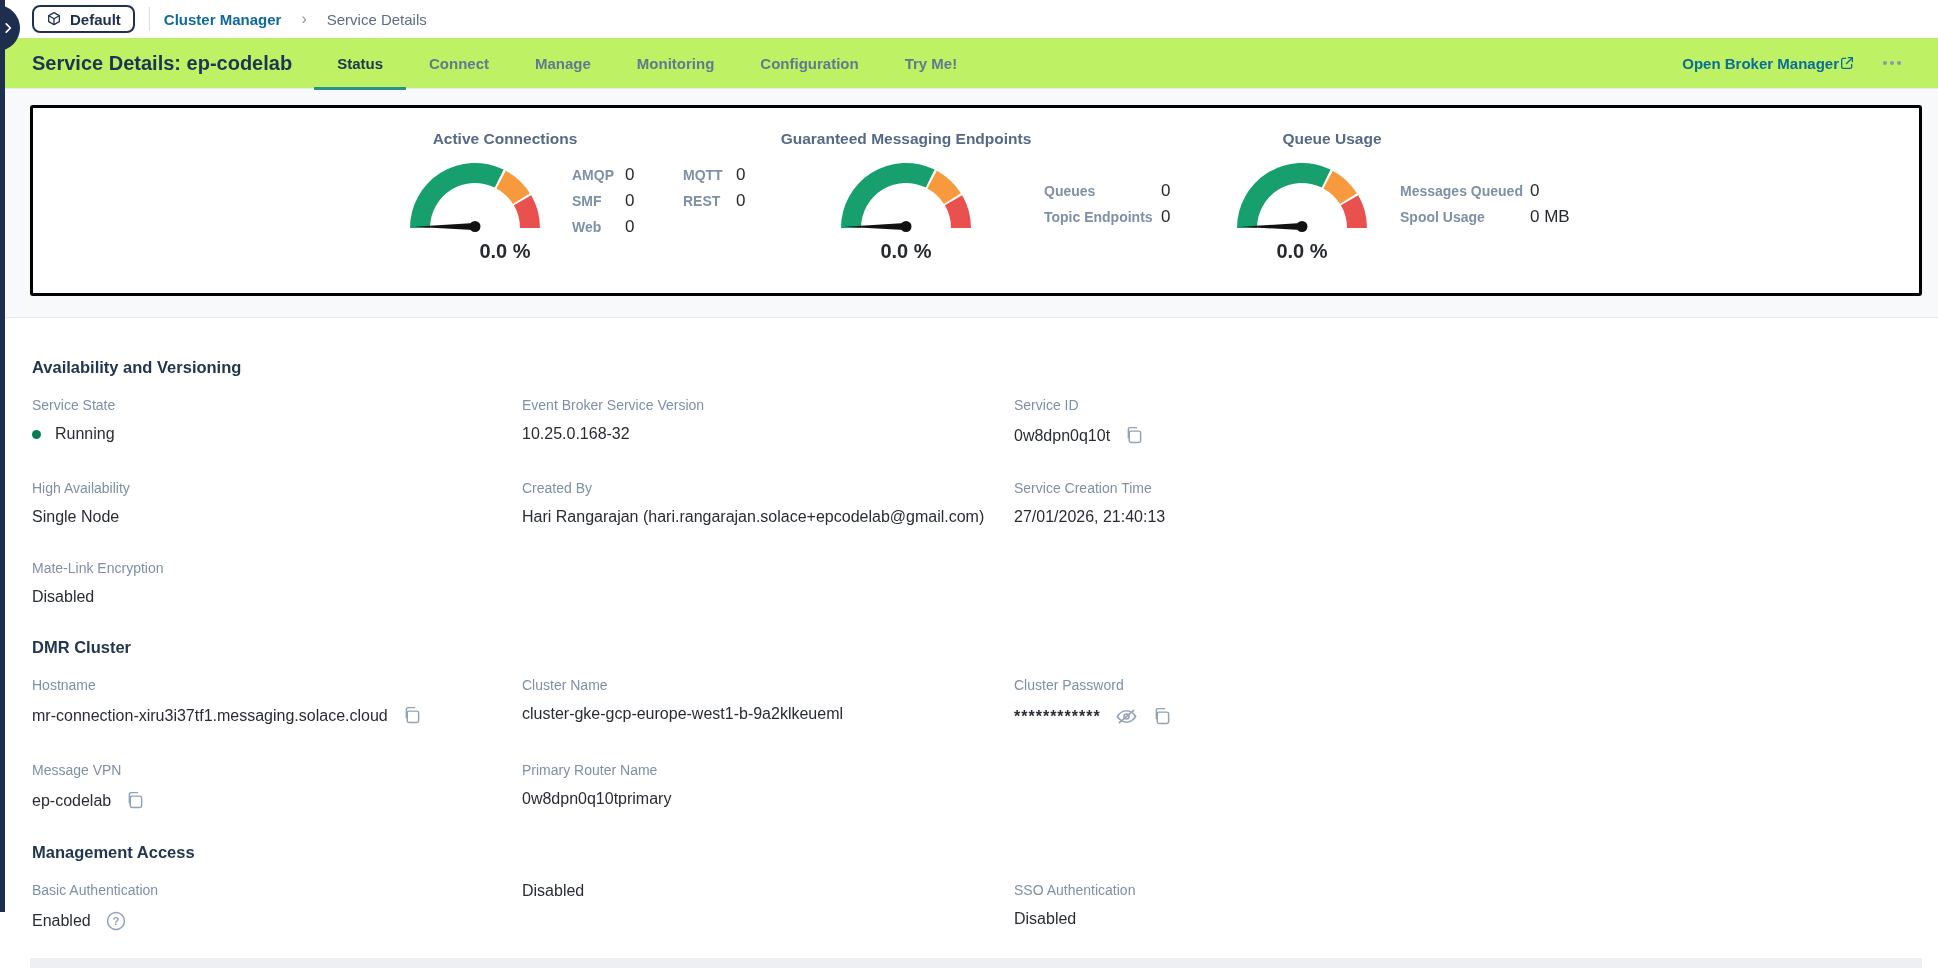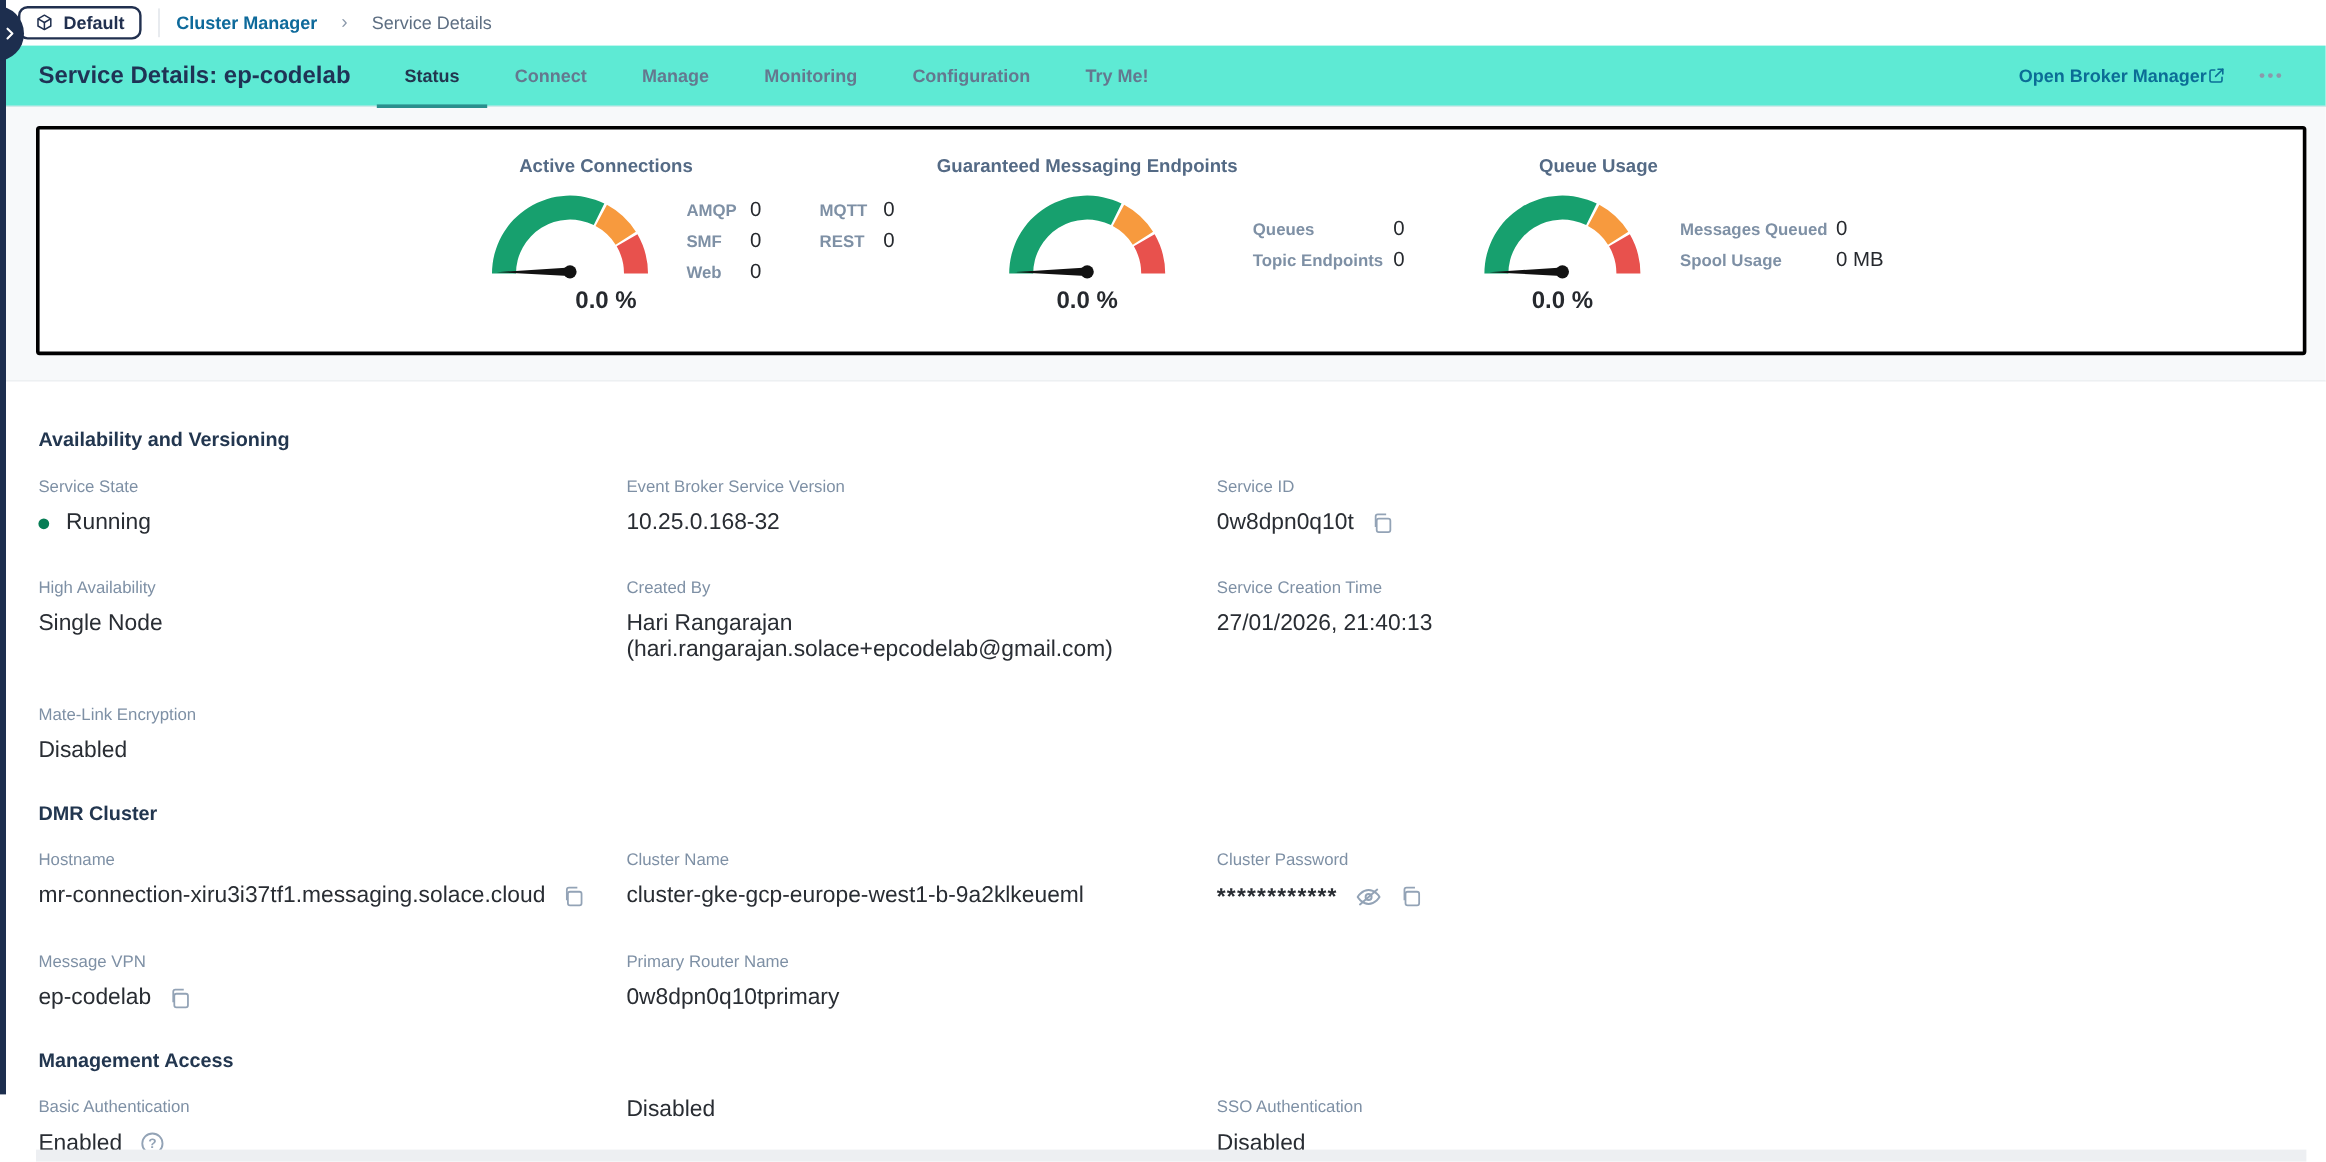--- a/index.html
+++ b/index.html
@@ -1,29 +1,29 @@
 <!DOCTYPE html>
 <html><head>
 <meta charset="utf-8">
 <style>
   *{margin:0;padding:0;box-sizing:border-box}
   html,body{width:1938px;height:968px}
   body{position:relative;overflow:hidden;background:#fff;color:#2b2f36;font-family:"Liberation Sans",sans-serif}
   .left-rail{position:absolute;left:0;top:0;width:5px;height:912px;background:#1d2e4e;z-index:6}
   .expand-btn{position:absolute;left:-26px;top:5px;width:46px;height:46px;border-radius:50%;background:#1d2e4e;z-index:7;display:flex;align-items:center;justify-content:flex-end;padding-right:5px;cursor:pointer}
   
-  .topbar{position:absolute;left:0;top:0;width:100%;height:38px;display:flex;align-items:center;padding-left:15px;gap:14px;background:#fff;z-index:3}
+  .topbar{position:absolute;left:0;top:0;width:100%;height:38px;display:flex;align-items:center;padding-left:32px;gap:14px;background:#fff;z-index:3}
   .badge{display:inline-flex;align-items:center;gap:8px;height:28px;padding:0 12px;border:2px solid #21304f;border-radius:8px;font-size:15px;font-weight:700;color:#21304f;background:#fff;cursor:pointer}
   .tb-divider{width:1px;height:24px;background:#d9dee4}
   .breadcrumb{display:flex;align-items:center;gap:20px;font-size:15px}
   .bc-link{color:#0e6a9b;font-weight:700;cursor:pointer}
   .bc-sep{color:#8b99ab;font-size:16px}
   .bc-current{color:#5d6e82}
   
-  .header{position:absolute;left:0;top:38px;width:100%;height:51px;background:#5eead4;border-bottom:1px solid #e6e9ed;display:flex;align-items:center;padding:0 35px 0 32px;z-index:3}
+  .header{position:absolute;left:0;top:38px;width:100%;height:51px;background:#bef264;border-bottom:1px solid #e6e9ed;display:flex;align-items:center;padding:0 35px 0 32px;z-index:3}
   .page-title{font-size:20px;color:#1f3355;white-space:nowrap;font-weight:600}
   .page-title .svc{font-weight:800}
   .tabs{display:flex;margin-left:22px;height:51px}
   .tab{display:flex;align-items:center;padding:0 23px;font-size:15px;color:#64788f;font-weight:600;cursor:pointer;position:relative;white-space:nowrap}
   .tab.active{color:#22364f;font-weight:700}
   .tab.active:after{content:"";position:absolute;left:0;right:0;bottom:-1px;height:3px;background:#2a8f8d}
   .header-right{margin-left:auto;display:flex;align-items:center;gap:26px}
   .obm-link{display:flex;align-items:center;gap:0;color:#0b6d96;font-size:15px;font-weight:700;cursor:pointer;white-space:nowrap}
   .more-dots{display:flex;gap:3px;cursor:pointer;padding:6px 2px}
   .more-dots i{width:4px;height:4px;border-radius:50%;background:#8b99ab}
@@ -40,21 +40,21 @@
   .stats-b{left:1011px;top:70px;grid-template-columns:117px auto}
   .stats-c{left:1367px;top:70px;grid-template-columns:130px auto}
   
   .content{position:absolute;left:0;top:318px;width:100%;padding:0 35px 0 32px;background:#fff;z-index:2}
   .section-heading{font-size:16.5px;font-weight:700;color:#22364f}
   .sec-availability .section-heading{margin-top:40px}
   .sec-dmr .section-heading,.sec-mgmt .section-heading{margin-top:32px}
   .field-grid{display:grid;grid-template-columns:490px 492px 1fr;row-gap:34px;margin-top:20px}
   .flabel{font-size:14px;color:#7e90a5;margin-bottom:12px;font-weight:500}
   .fvalue-row{display:flex;align-items:center;gap:14px}
-  .fvalue{font-size:19px;color:#292d33}
+  .fvalue{font-size:16px;color:#292d33}
   .fvalue.pw{font-weight:700;letter-spacing:1px}
   .status-dot{width:9px;height:9px;border-radius:50%;background:#077d55;display:inline-block}
   .icon{color:#93a3b6;cursor:pointer;flex:none}
   .bottom-band{position:absolute;left:30px;top:958px;width:1892px;height:10px;background:#edeff2;z-index:2}
 </style>
 </head>
 <body>
 
 <div class="left-rail"></div>
 <div class="expand-btn">

